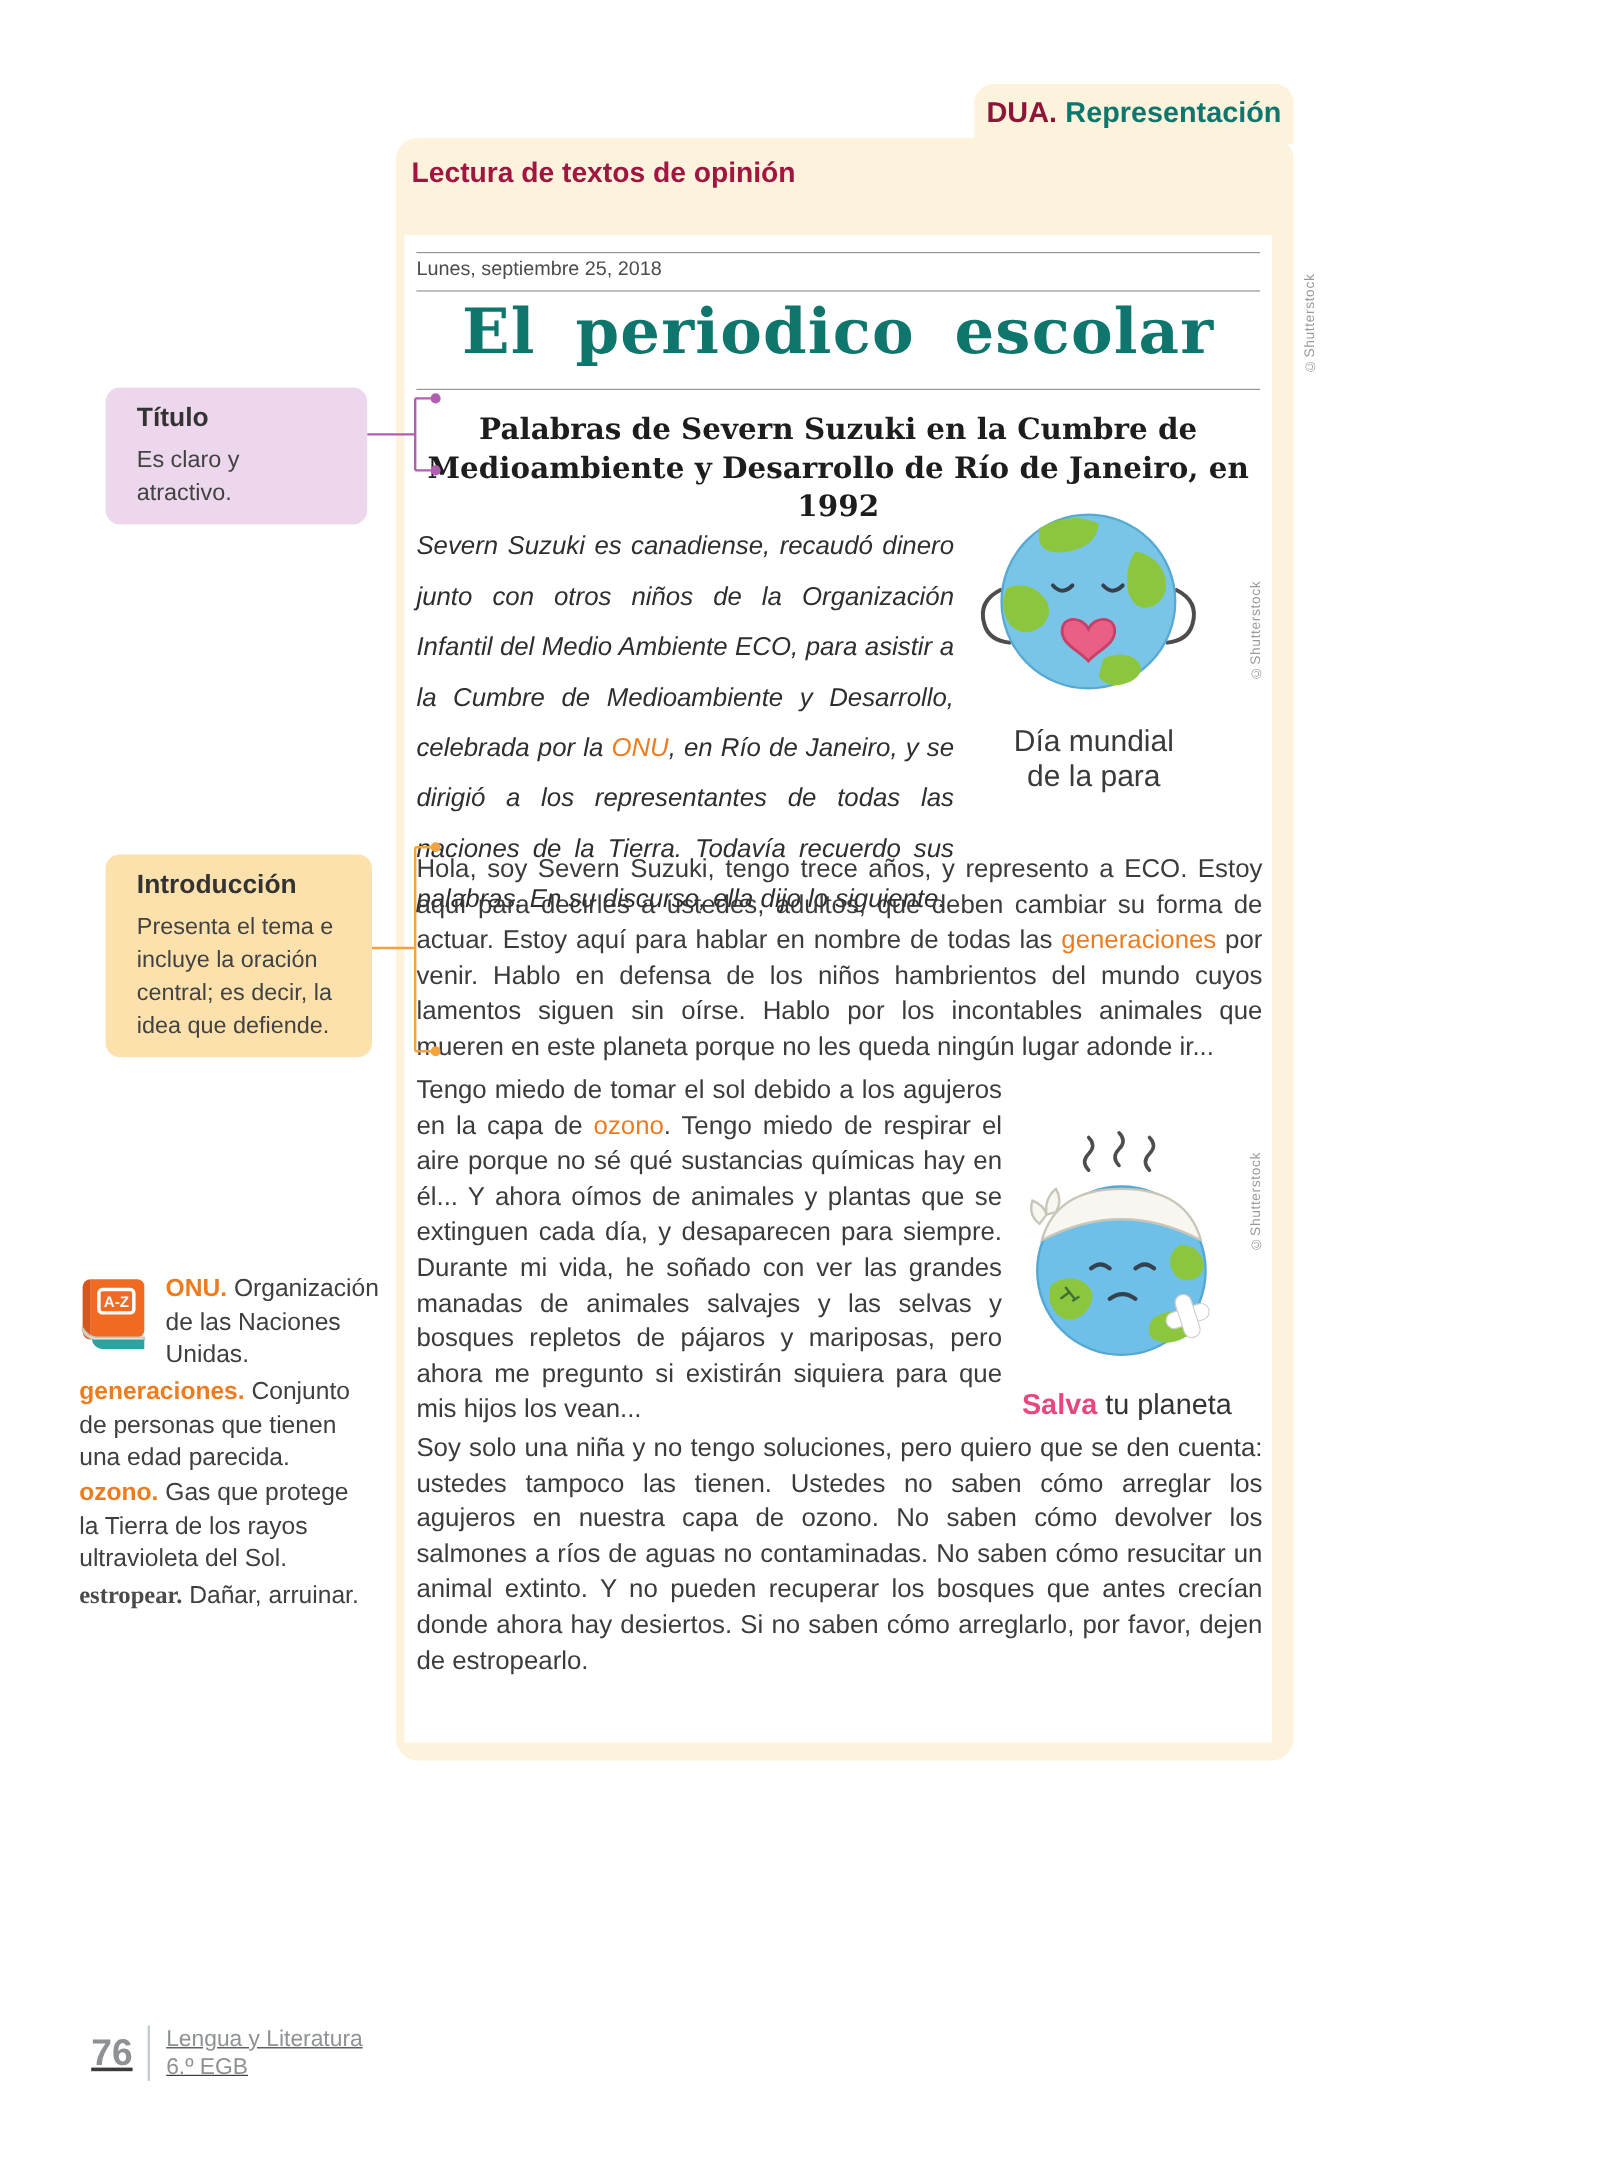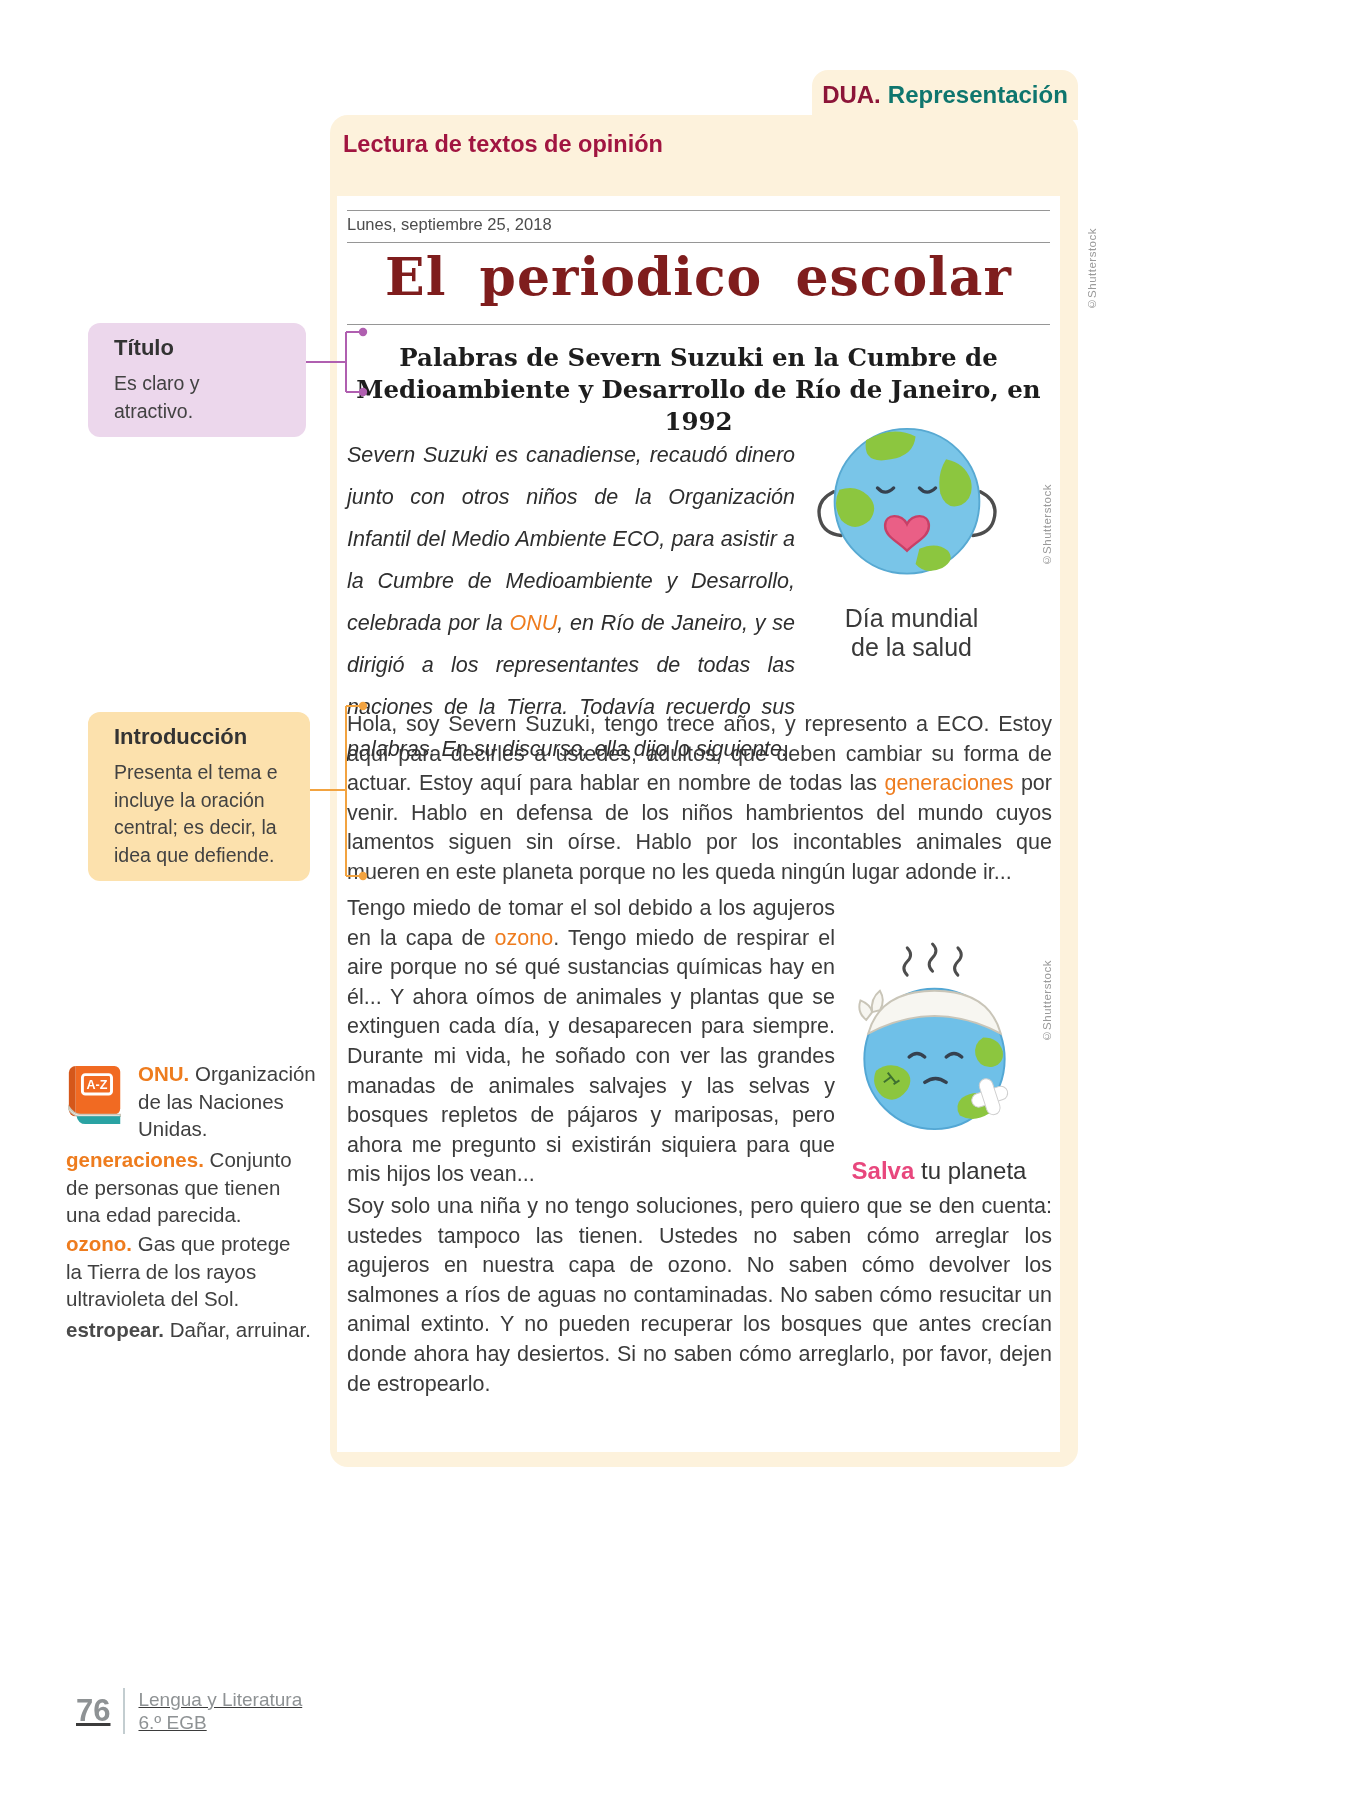--- a/index.html
+++ b/index.html
@@ -22,21 +22,21 @@
   
   .paper { position:absolute; left:7px; top:81px; width:723px; height:1256px; background:#ffffff; }
 
   .rule { position:absolute; left:10px; right:10px; height:1px; background:#969696; }
   .rule-1 { top:14px; } .rule-2 { top:46px; } .rule-3 { top:128px; }
 
   .np-date { position:absolute; left:10px; top:19px; font-size:16.5px; color:#4c4c4c; }
 
   .masthead { position:absolute; left:0; right:0; top:48px; text-align:center;
               font-family:"DejaVu Serif", serif; font-weight:bold; font-size:52px; line-height:66px;
-              letter-spacing:1px; word-spacing:14px; color:#7f1d1d; }
+              letter-spacing:1px; word-spacing:14px; color:#0f766e; }
 
   .headline { position:absolute; left:8px; right:8px; top:146px; text-align:center;
               font-family:"DejaVu Serif", serif; font-weight:bold; font-size:24.5px; line-height:32px; color:#1d1d1d; }
 
   .lead { position:absolute; left:10px; top:238px; width:448px; font-style:italic;
           font-size:21.5px; line-height:42px; text-align:justify; color:#2e2e2e; }
 
   .para { position:absolute; font-size:21.5px; line-height:29.6px; text-align:justify; color:#3b3b3b; }
   .para-1 { left:10px; top:514px; width:705px; }
   .para-2 { left:10px; top:698px; width:488px; }
@@ -69,21 +69,21 @@
   .connector { position:absolute; }
 
   
   .gloss-icon { position:absolute; left:64px; top:1062px; }
   .gloss { position:absolute; font-size:20.5px; line-height:27.5px; color:#3f3f3f; }
   .gloss-onu { left:138px; top:1060px; width:185px; }
   .gloss-generaciones { left:66px; top:1146px; width:252px; }
   .gloss-ozono { left:66px; top:1230px; width:242px; }
   .gloss-estropear { left:66px; top:1316px; width:250px; }
   .term { color:#ee7c1e; font-weight:bold; }
-  .term-dark { color:#4a4a4a; font-weight:bold; }
+  .term-dark { color:#4a4a4a; font-weight:bold;font-family:Liberation Serif, serif; }
 
   
   .footer { position:absolute; left:76px; top:1688px; display:flex; align-items:center; gap:13px;text-decoration:underline; }
   .page-num { font-size:31px; font-weight:bold; color:#8e9294; }
   .footer-div { width:2px; height:46px; background:#c3cdd0; }
   .footer-text { font-size:19px; line-height:23px; color:#8e9294; }
 </style>
 </head>
 <body>
 
@@ -117,21 +117,21 @@
           <path d="M34 76 q18 -6 30 6 q12 12 2 26 q-16 14 -30 0 q-10 -16 -2 -32z" fill="#8cc63f"></path>
           <path d="M146 44 q20 4 26 22 q4 18 -10 26 q-16 6 -22 -12 q-4 -20 6 -36z" fill="#8cc63f"></path>
           <path d="M118 138 q18 -8 30 2 q8 10 -6 18 q-18 8 -28 -4z" fill="#8cc63f"></path>
           <path d="M74 74 q8 9 17 0" stroke="#35414f" stroke-width="3.5" fill="none" stroke-linecap="round"></path>
           <path d="M118 74 q8 9 17 0" stroke="#35414f" stroke-width="3.5" fill="none" stroke-linecap="round"></path>
           <path d="M105 112 c-5 -11 -23 -12 -23 2 c0 11 13 16 23 26 c10 -10 23 -15 23 -26 c0 -14 -18 -13 -23 -2z" fill="#ea5f86" stroke="#c74067" stroke-width="2.5"></path>
         </svg>
       </div>
       <div class="cap1">
         <div>Día mundial</div>
-        <div>de la salud</div>
+        <div>de la para</div>
       </div>
       <div class="credit credit-1">©Shutterstock</div>
 
       <p class="para para-1"><span>Hola, soy Severn Suzuki, tengo trece años, y represento a ECO. Estoy aquí para decirles a ustedes, adultos, que deben cambiar su forma de actuar. Estoy aquí para hablar en nombre de todas las </span><span class="hl">generaciones</span><span> por venir. Hablo en defensa de los niños hambrientos del mundo cuyos lamentos siguen sin oírse. Hablo por los incontables animales que mueren en este planeta porque no les queda ningún lugar adonde ir...</span></p>
 
       <p class="para para-2"><span>Tengo miedo de tomar el sol debido a los agujeros en la capa de </span><span class="hl">ozono</span><span>. Tengo miedo de respirar el aire porque no sé qué sustancias químicas hay en él... Y ahora oímos de animales y plantas que se extinguen cada día, y desaparecen para siempre. Durante mi vida, he soñado con ver las grandes manadas de animales salvajes y las selvas y bosques repletos de pájaros y mariposas, pero ahora me pregunto si existirán siquiera para que mis hijos los vean...</span></p>
 
       <div class="fig2">
         <svg width="195" height="191" viewBox="0 0 200 196">
           <g stroke="#4d4d4d" stroke-width="3" fill="none" stroke-linecap="round">

